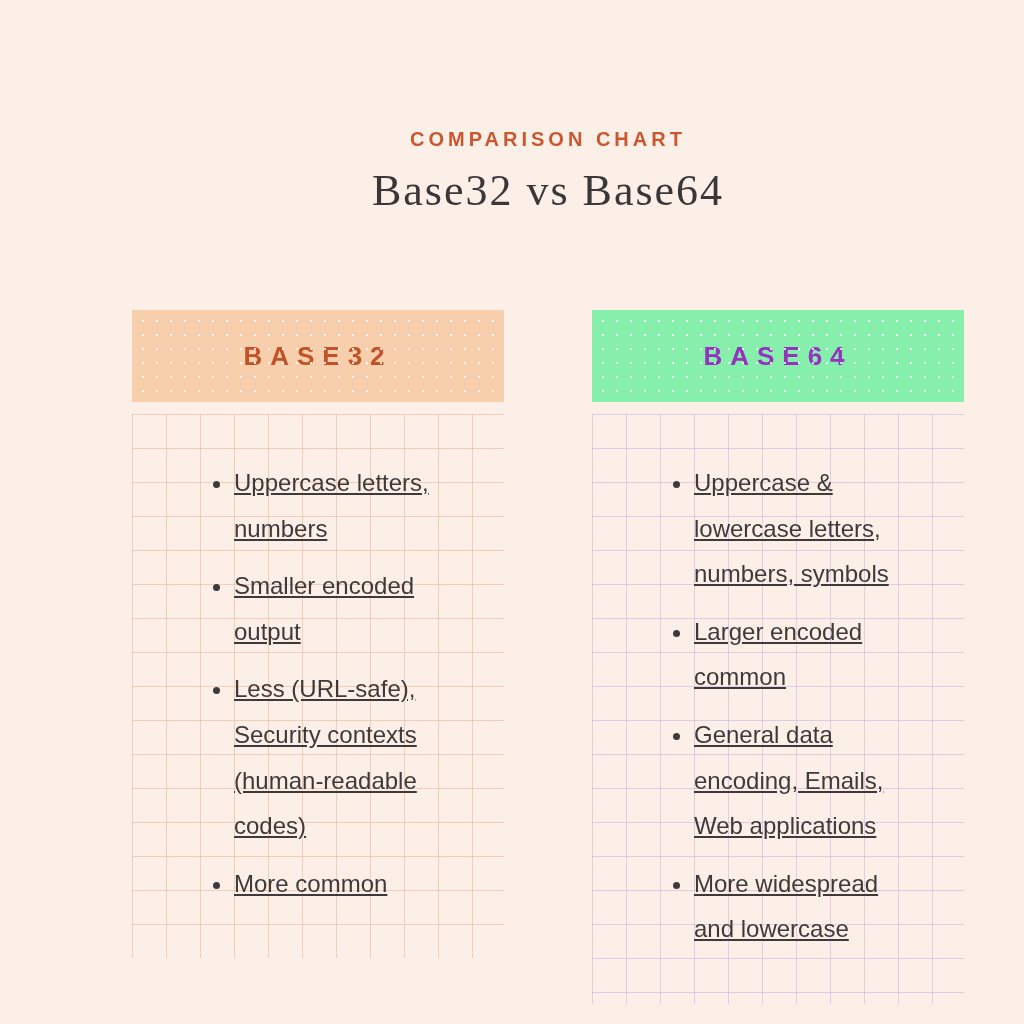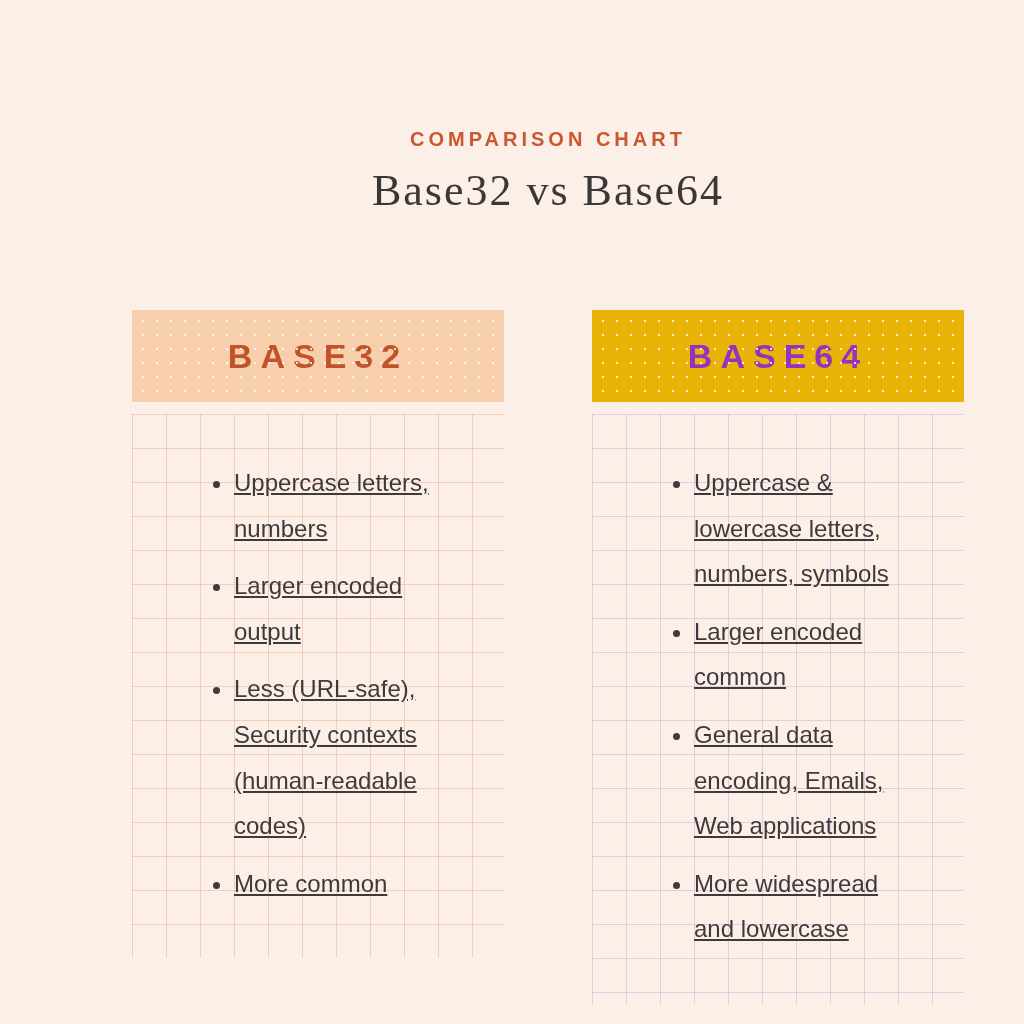--- a/index.html
+++ b/index.html
@@ -40,25 +40,25 @@
   .card {
     width: 420px;
   }
   .card-header {
     height: 92px;
     display: flex;
     align-items: center;
     justify-content: center;
     font-weight: 800;
     letter-spacing: 8px;
-    font-size: 34px;
+    font-size: 26px;
     position: relative;
   }
   .card-header.orange { background: #f7cfad; color: #c25227; }
-  .card-header.purple { background: #eab308; color: #9333c0; }
+  .card-header.purple { background: #86efac; color: #9333c0; }
   .card-header::after {
     content: "";
     position: absolute;
     inset: 0;
     background-image: radial-gradient(rgba(255,255,255,0.8) 1px, transparent 1.5px);
     background-size: 14px 14px;
     background-position: 4px 4px;
     pointer-events: none;
   }
   .card-body {
@@ -97,21 +97,21 @@
   <div class="eyebrow">COMPARISON CHART</div>
   <div class="title">Base32 vs Base64</div>
 
   <div class="cols">
 
     <div class="card">
       <div class="card-header orange">BASE32</div>
       <div class="card-body orange">
         <ul>
           <li>Uppercase letters, numbers</li>
-          <li>Larger encoded output</li>
+          <li>Smaller encoded output</li>
           <li>Less (URL-safe), Security contexts (human-readable codes)</li>
           <li>More common</li>
         </ul>
       </div>
     </div>
 
     <div class="card">
       <div class="card-header purple">BASE64</div>
       <div class="card-body purple">
         <ul>

